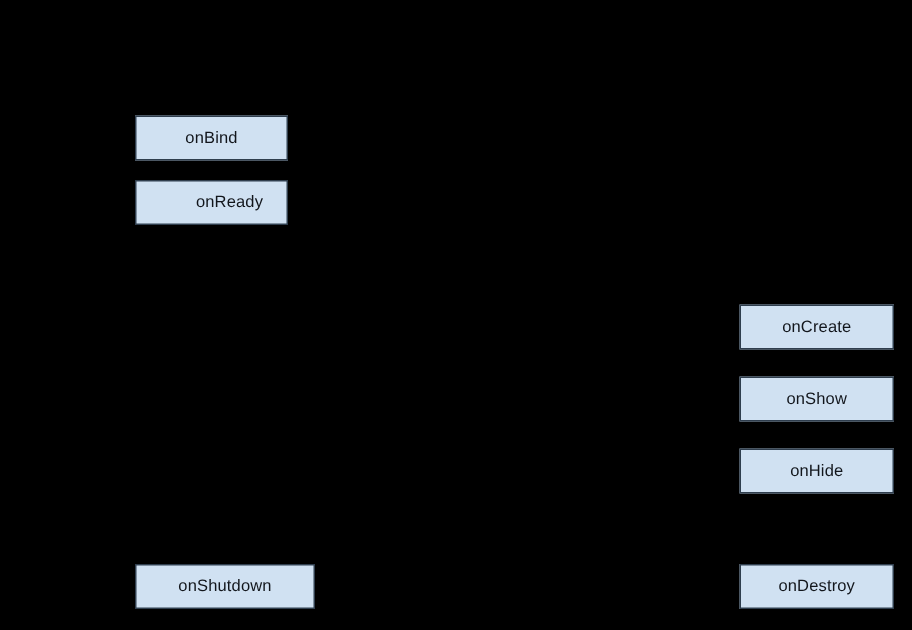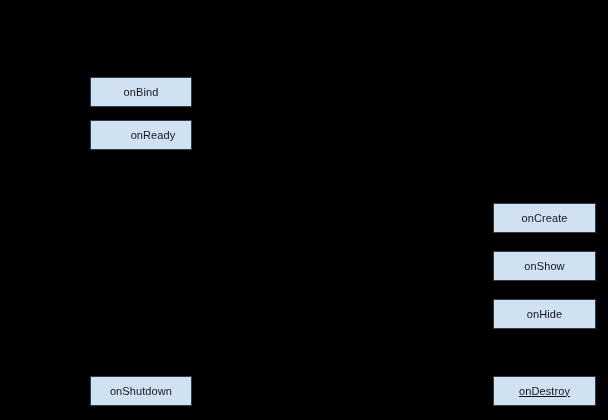--- a/index.html
+++ b/index.html
@@ -55,19 +55,19 @@
     </div>
     <div class="node" style="left: 493px; top: 203px; width: 103px; height: 30px; background: rgb(208, 225, 242); border-color: rgb(47, 62, 78); color: rgb(18, 22, 28);">
       <span class="node-label">onCreate</span>
     </div>
     <div class="node" style="left: 493px; top: 251px; width: 103px; height: 30px; background: rgb(208, 225, 242); border-color: rgb(47, 62, 78); color: rgb(18, 22, 28);">
       <span class="node-label">onShow</span>
     </div>
     <div class="node" style="left: 493px; top: 299px; width: 103px; height: 30px; background: rgb(208, 225, 242); border-color: rgb(47, 62, 78); color: rgb(18, 22, 28);">
       <span class="node-label">onHide</span>
     </div>
-    <div class="node" style="left: 90px; top: 376px; width: 102px; height: 30px; background: rgb(208, 225, 242); border-color: rgb(47, 62, 78); color: rgb(18, 22, 28);">
+    <div class="node" style="left: 90px; top: 376px; width: 120px; height: 30px; background: rgb(208, 225, 242); border-color: rgb(47, 62, 78); color: rgb(18, 22, 28);">
       <span class="node-label">onShutdown</span>
     </div>
-    <div class="node" style="left: 493px; top: 376px; width: 103px; height: 30px; background: rgb(208, 225, 242); border-color: rgb(47, 62, 78); color: rgb(18, 22, 28); text-decoration: underline;">
+    <div class="node" style="left: 493px; top: 376px; width: 103px; height: 30px; background: rgb(208, 225, 242); border-color: rgb(47, 62, 78); color: rgb(18, 22, 28);">
       <span class="node-label">onDestroy</span>
     </div>
   </div>
 
 </body></html>

